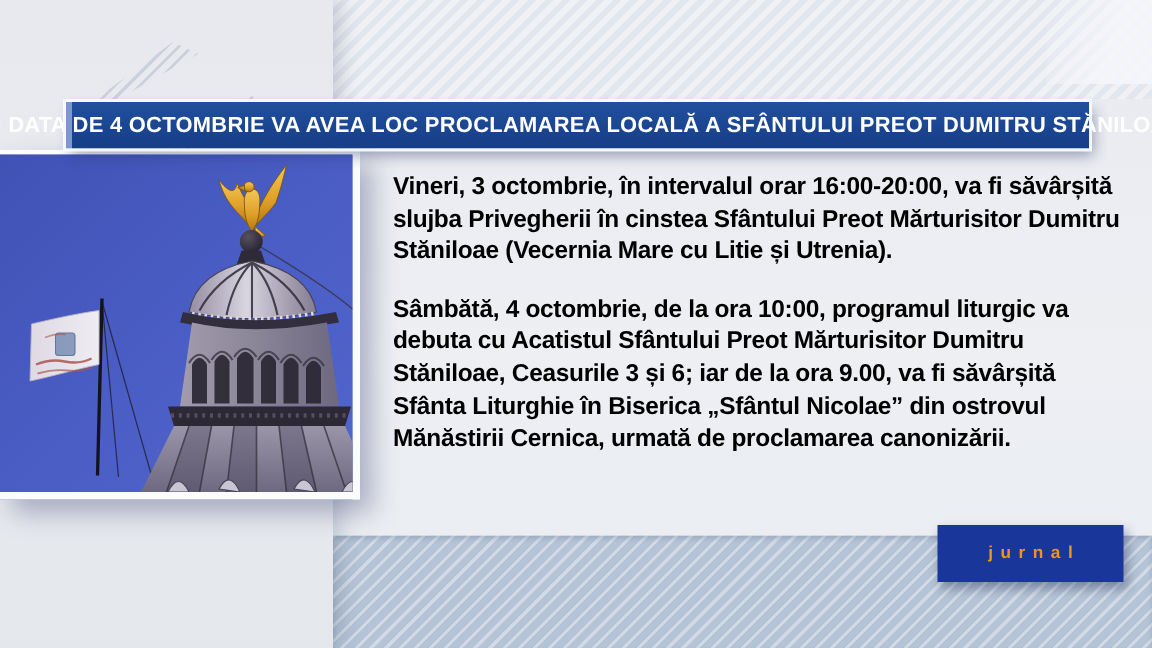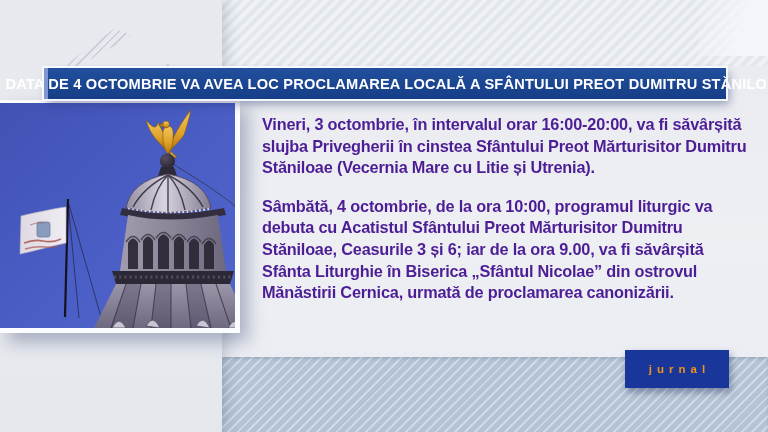--- a/index.html
+++ b/index.html
@@ -58,26 +58,26 @@
     position:absolute; left:0; top:100px; width:235px; height:225px; z-index:5;
     border-top:3px solid #fbfcfe; border-right:5px solid #fbfcfe; border-bottom:5px solid #fbfcfe;
     box-sizing:content-box;
     box-shadow:8px 9px 16px rgba(50,60,110,0.35);
     background:#4a5cc0;
   }
   .photo svg { display:block; }
   
   .body-text {
     position:absolute; left:262px; top:114px; width:486px; z-index:5;
-    color:#4c1d95; font-weight:bold; font-size:16.3px; line-height:21.6px; letter-spacing:-0.2px;
+    color:#000000; font-weight:bold; font-size:16.3px; line-height:21.6px; letter-spacing:-0.2px;
   }
   .body-text p { margin:0 0 17px 0; }
   
   .logo {
-    position:absolute; left:625px; top:350px; width:104px; height:38px; z-index:6;
+    position:absolute; left:625px; top:350px; width:124px; height:38px; z-index:6;
     background:#19379b; box-shadow:2px 4px 7px rgba(25,35,80,0.4);
     display:flex; flex-direction:column; align-items:center; justify-content:center;
   }
   .logo-line1 { color:#f0921e; font-weight:bold; font-size:11.5px; letter-spacing:5px; text-indent:5px; line-height:12px; }
   .logo-line2 { color:#ffffff; font-weight:bold; font-size:19px; line-height:19px; letter-spacing:0.2px; margin-top:1px; }
   .logo-line2 .dot { color:#f0921e; }
 </style>
 </head>
 <body>
 

